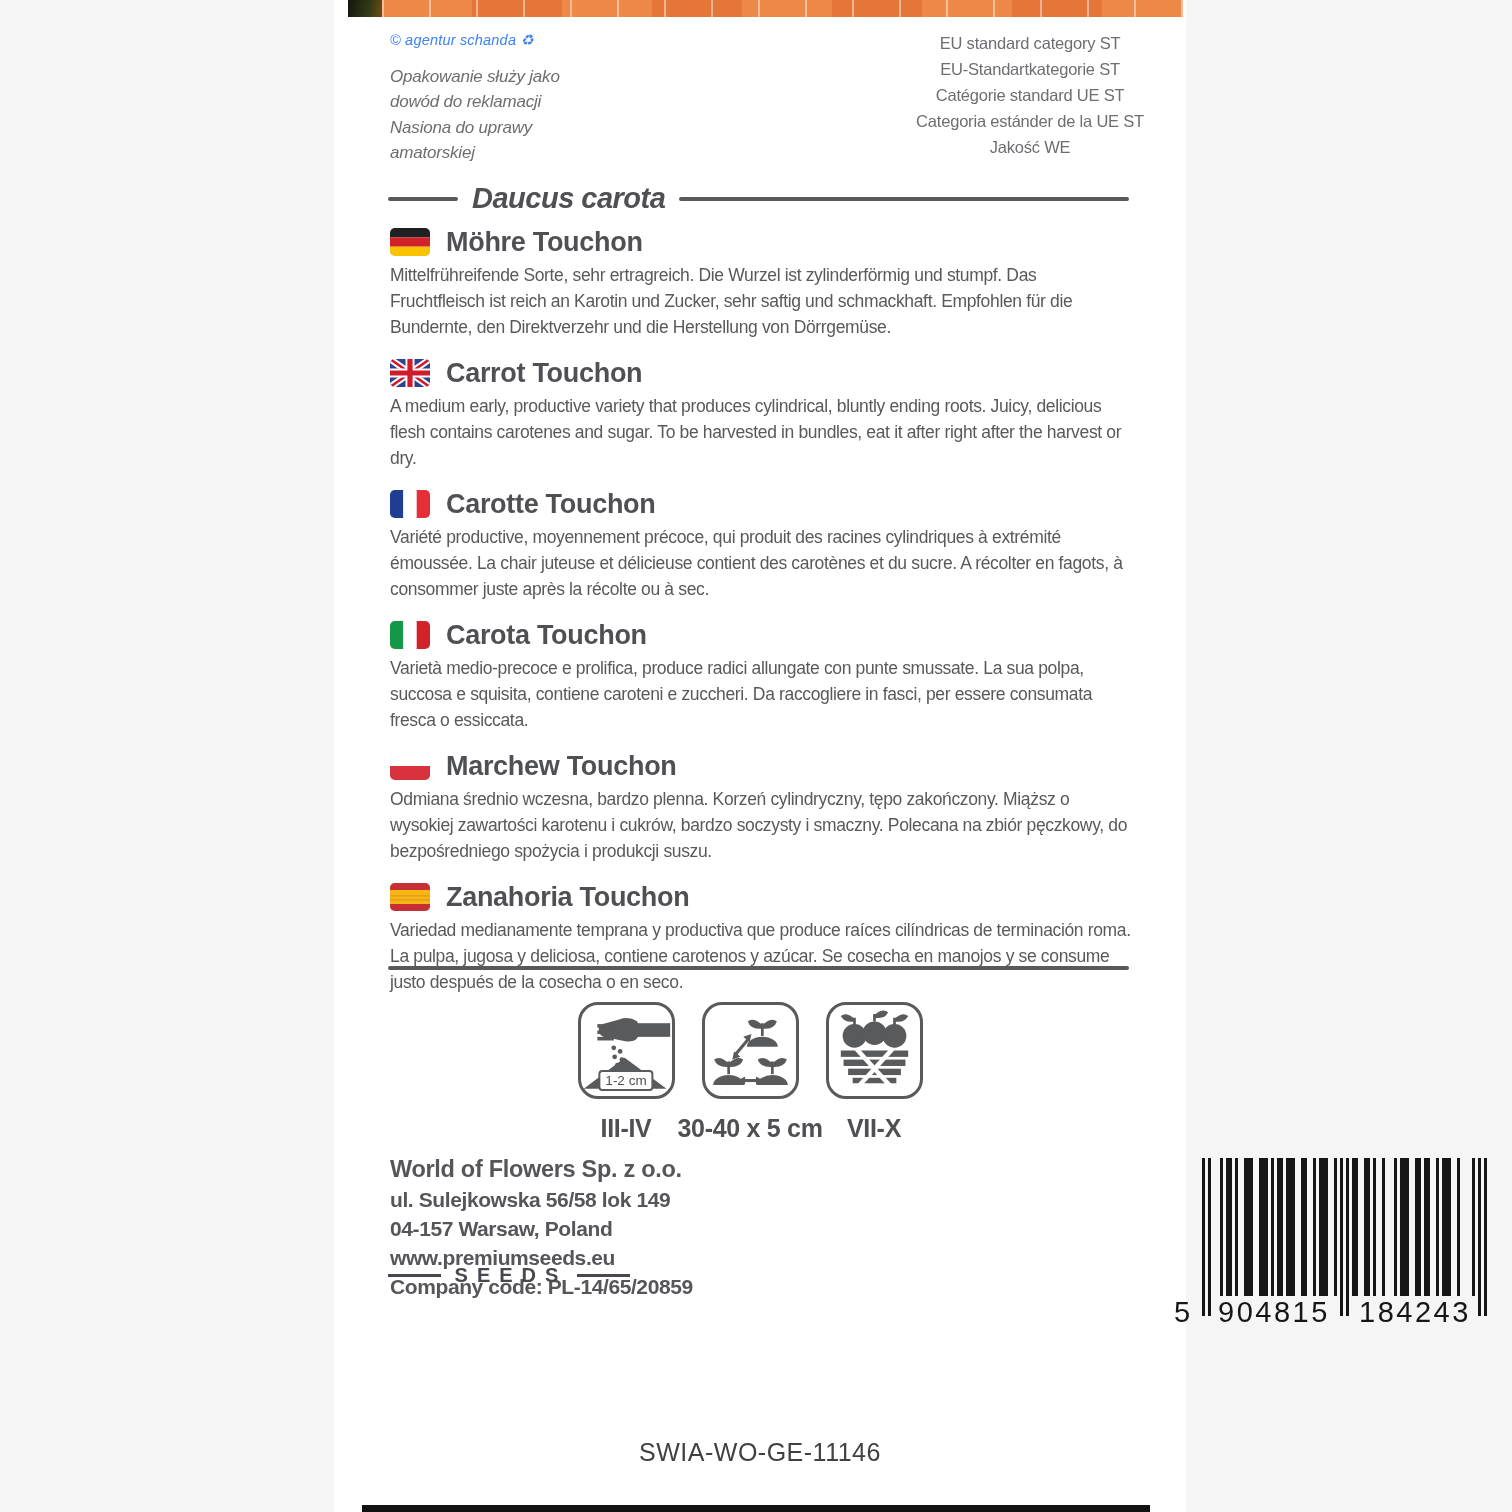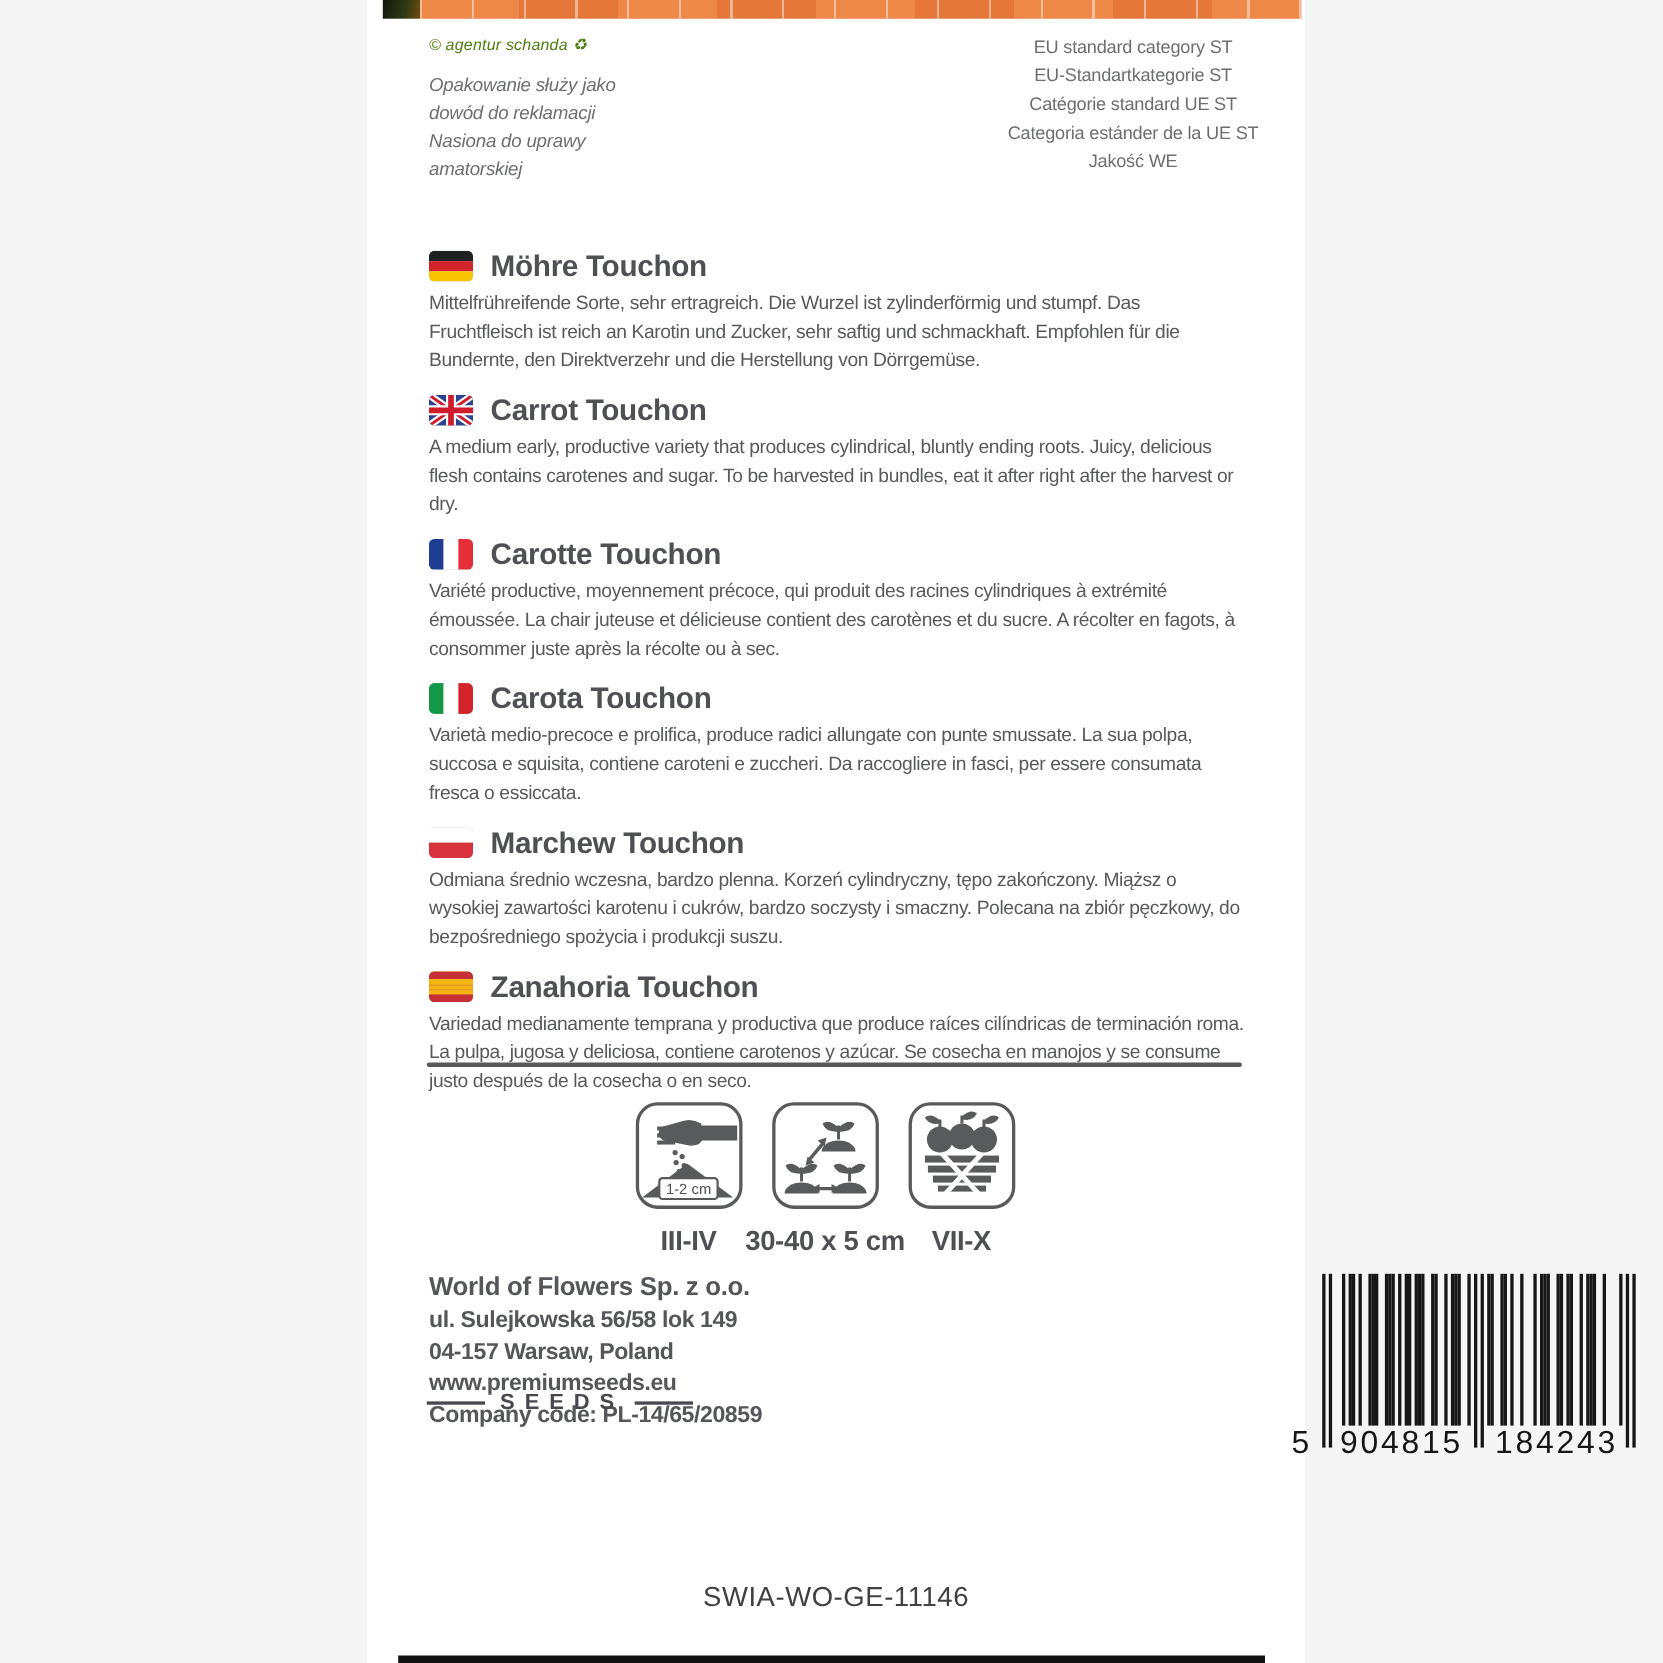--- a/index.html
+++ b/index.html
@@ -13,21 +13,21 @@
   
   .photo-strip{position:absolute;left:14px;top:0;right:3px;height:17px;display:flex}
   .strip-leaf{width:34px;background:linear-gradient(100deg,#13170c 0%,#2f3a16 60%,#6a4a12 95%)}
   .strip-carrot{flex:1;background:
     repeating-linear-gradient(90deg, rgba(255,255,255,.45) 0 2px, rgba(255,255,255,0) 2px 47px),
     repeating-linear-gradient(90deg, rgba(255,170,100,.35) 0 90px, rgba(255,255,255,0) 90px 180px),
     #e4763a}
 
   
   .top-left{position:absolute;left:56px;top:32px}
-  .copyright{font-size:14.5px;font-style:italic;color:#4d7c0f;letter-spacing:.2px}
+  .copyright{font-size:14.5px;font-style:italic;color:#3b82f6;letter-spacing:.2px}
   .claim{margin-top:16px;font-style:italic;font-size:17px;line-height:25px;color:#6d6e71;letter-spacing:-.2px}
   .claim+.claim{margin-top:1px}
   .top-right{position:absolute;right:42px;top:30px;text-align:center;font-size:16.5px;line-height:26px;color:#6d6e71;letter-spacing:-.2px}
 
   
   .species-row{position:absolute;left:54px;right:57px;top:182px;display:flex;align-items:center;gap:14px}
   .species-line{height:4px;background:#58595b;border-radius:2px}
   .line-left{width:70px}
   .line-right{flex:1}
   .species-name{font-size:29px;font-weight:bold;font-style:italic;color:#4f5054;letter-spacing:-.5px;white-space:nowrap}
@@ -104,20 +104,25 @@
   </div>
 
   <div class="top-right">
     <div>EU standard category ST</div>
     <div>EU-Standartkategorie ST</div>
     <div>Catégorie standard UE ST</div>
     <div>Categoria estánder de la UE ST</div>
     <div>Jakość WE</div>
   </div>
 
+  <div class="species-row">
+    <div class="species-line line-left"></div>
+    <div class="species-name">Daucus carota</div>
+    <div class="species-line line-right"></div>
+  </div>
 
   <div class="sections">
 
     <div class="section">
       <div class="sec-head">
         <span class="flag">
           <svg width="40" height="28" viewBox="0 0 40 28">
             <rect width="40" height="9.4" fill="#1f2022"></rect>
             <rect y="9.4" width="40" height="9.3" fill="#d2232a"></rect>
             <rect y="18.7" width="40" height="9.3" fill="#f8c300"></rect>

